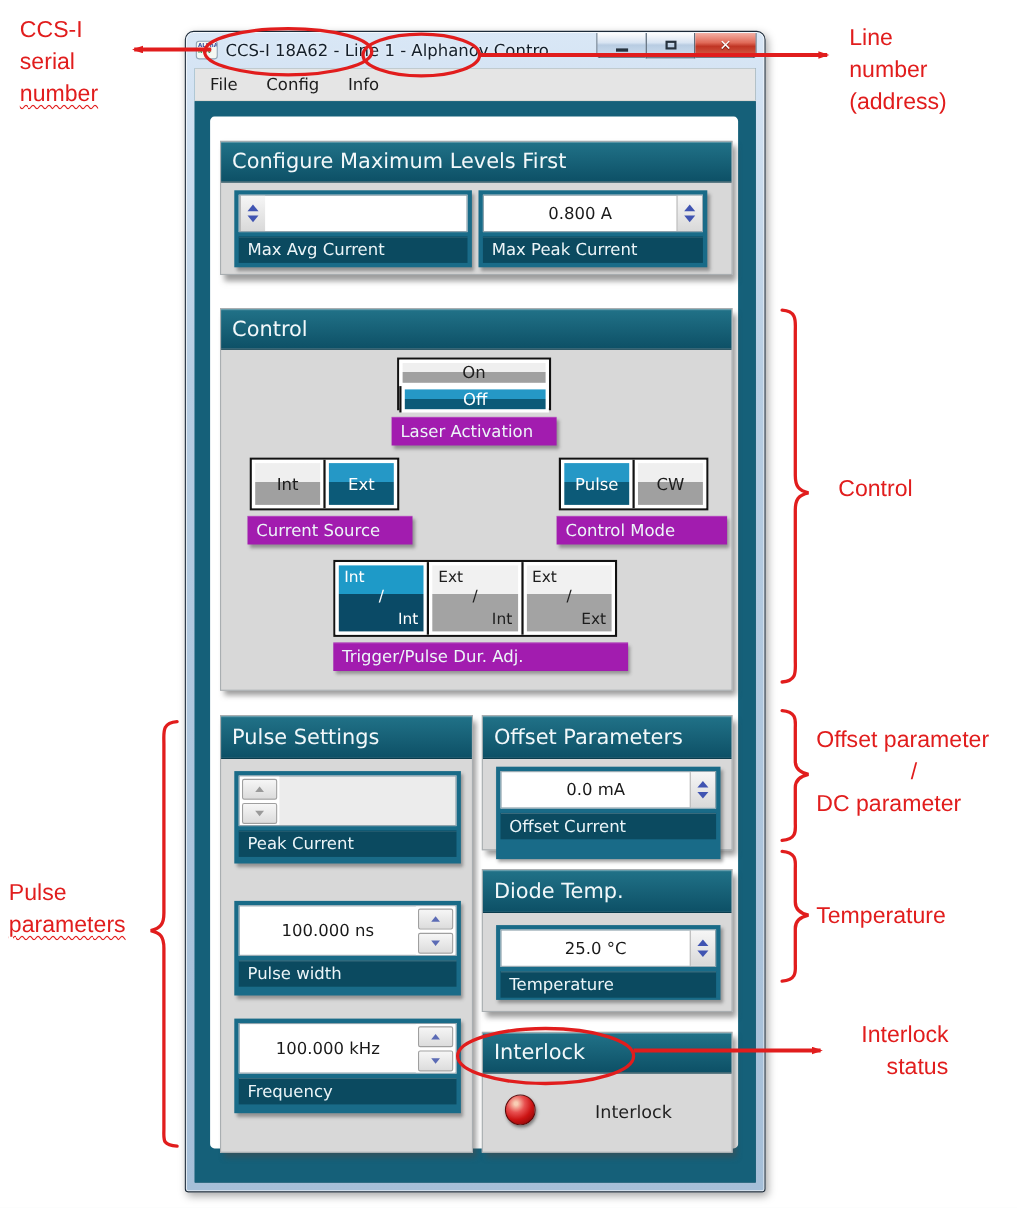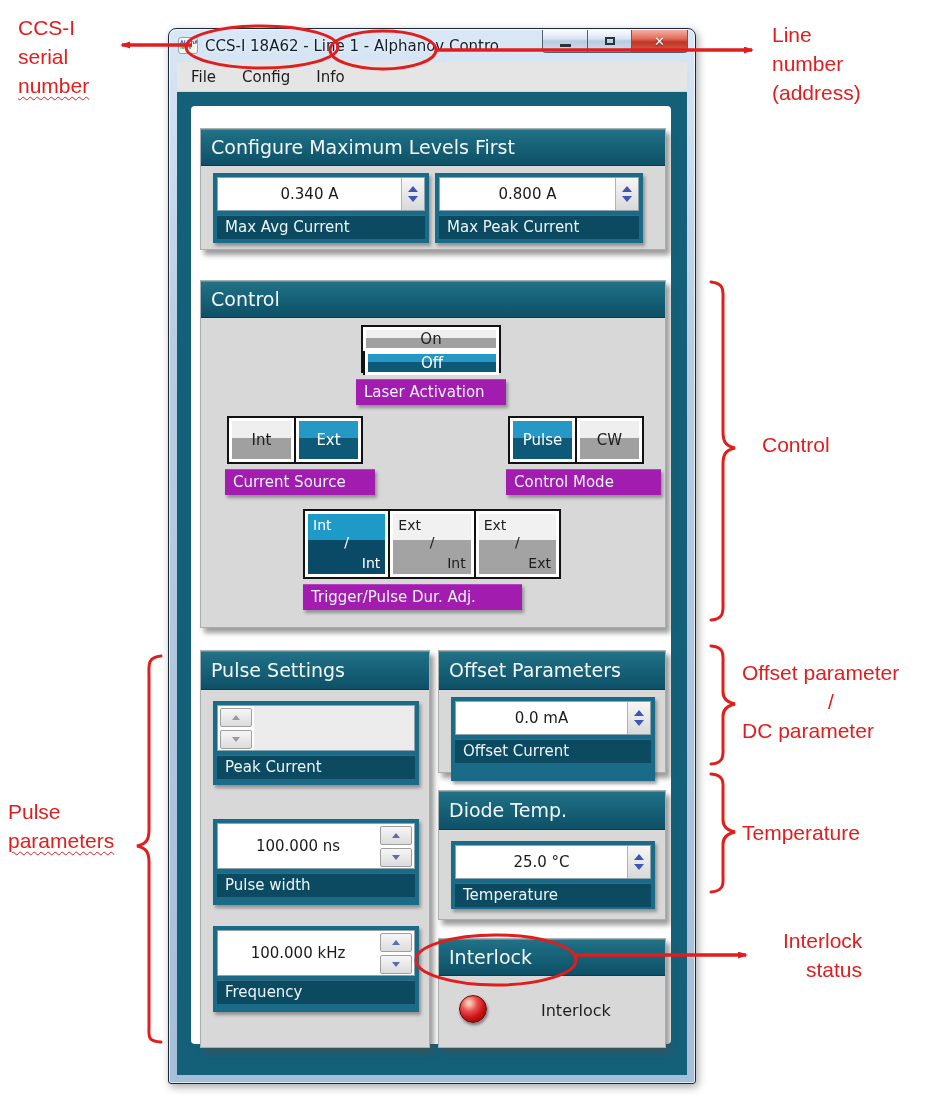--- a/index.html
+++ b/index.html
@@ -142,21 +142,20 @@
         <span class="menu-item">Info</span>
       </div>
 
       <div class="client">
         <div class="whitepanel"></div>
 
         <div class="section" style="left:23px;top:36px;width:466px;height:122px;">
           <div class="sec-header">Configure Maximum Levels First</div>
           <div class="igroup" style="left:12px;top:44px;width:216px;height:70px;">
             <div class="spinrow">
-              <div class="spinval">0.340 A</div>
               <div class="spin-sm">
                 <div class="tri-up"></div>
                 <div class="tri-dn"></div>
               </div>
             </div>
             <div class="ilabel">Max Avg Current</div>
           </div>
           <div class="igroup" style="left:234px;top:44px;width:208px;height:70px;">
             <div class="spinrow">
               <div class="spinval">0.800 A</div>
@@ -218,21 +217,21 @@
               </div>
             </div>
             <div class="tcell">
               <div class="tface">
                 <span class="tl-top">Ext</span>
                 <span class="tl-mid">/</span>
                 <span class="tl-bot">Ext</span>
               </div>
             </div>
           </div>
-          <div class="btn-label" style="left:102px;top:303px;width:219px;height:26px;">Trigger/Pulse Dur. Adj.</div>
+          <div class="btn-label" style="left:102px;top:303px;width:268px;height:26px;">Trigger/Pulse Dur. Adj.</div>
         </div>
 
         <div class="section" style="left:23px;top:558px;width:230px;height:398px;">
           <div class="sec-header h38">Pulse Settings</div>
 
           <div class="igroup disabled" style="left:12px;top:50px;width:206px;height:84px;">
             <div class="spinrow tall">
               <div class="spin-lg">
                 <div class="sbtn">
                     <div class="tri-up"></div>

